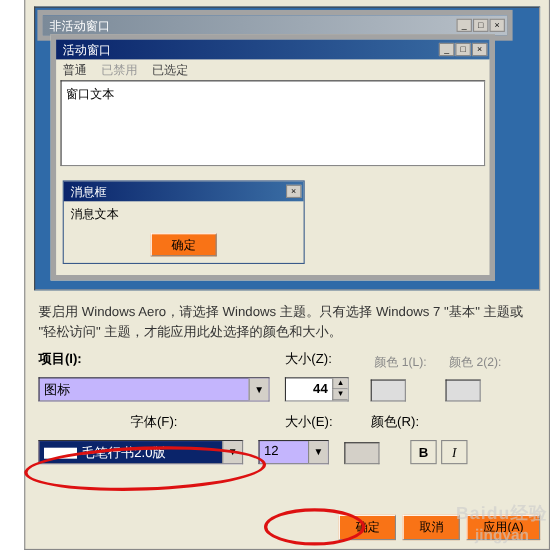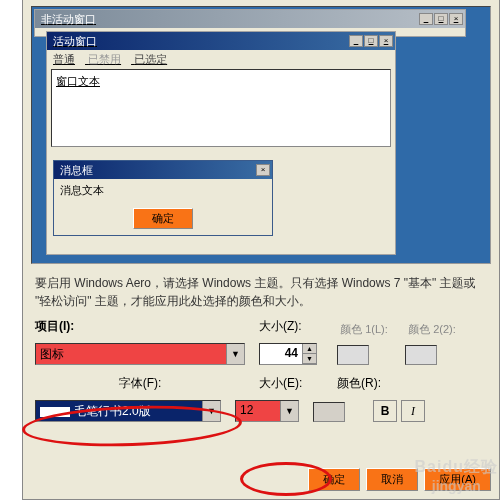--- a/index.html
+++ b/index.html
@@ -8,49 +8,49 @@
 .dialog-outer {
   position: absolute; left: 22px; top: 0; width: 478px; height: 500px;
   background: #ece9d8; border: 1px solid #888; border-top: none;
 }
 
 .preview-area {
   margin: 6px 8px 10px 8px; padding: 4px; height: 258px;
   background: #2f6aa8; border: 1px inset #999; position: relative;
 }
 
-.win { position: absolute; border: 1px solid #a3a3a3; background: #ece9d8; text-decoration: underline; }
+.win { position: absolute; border: 5px solid #a3a3a3; background: #ece9d8; }
 .titlebar { height: 18px; display: flex; align-items: center; padding: 0 2px 0 6px; color: #fff; font-size: 11px; }
 .titlebar.inactive { background: linear-gradient(to right, #7b8a99, #b8c0c8); }
 .titlebar.active { background: linear-gradient(to right, #0a246a, #3a6ea5); }
 .tbtns { margin-left: auto; display: flex; gap: 1px; }
 .tbtn { width: 14px; height: 12px; background: #d4d0c8; border: 1px solid #888; font-size: 8px; line-height: 10px; text-align: center; color: #000; }
 
 .win1 { left: 2px; top: 2px; width: 432px; height: 28px; }
-.win2 { left: 14px; top: 24px; width: 350px; height: 224px; }
+.win2 { left: 14px; top: 24px; width: 404px; height: 224px; }
 
 .menubar { padding: 2px 6px; font-size: 11px; color: #444; }
 .menubar span { margin-right: 10px; }
 .menubar .dis { color: #999; }
 
 .textarea-w { margin: 0 4px; background: #fff; border: 1px inset #888; height: 78px; padding: 4px; font-size: 11px; }
 
 .msgbox { position: absolute; left: 6px; top: 128px; width: 220px; border: 1px solid #3a5a8a; background: #ece9d8; }
 .msgbox .body { padding: 4px 6px 6px 6px; font-size: 11px; }
 .msgbox .btnrow { text-align: center; padding: 4px 0 6px 0; }
 .btn { background: #f97316; border: 1px solid #888; border-top-color: #fff; border-left-color: #fff; padding: 2px 18px; font-size: 11px; cursor: pointer; }
 
 .desc { margin: 8px 12px; font-size: 12px; color: #333; line-height: 1.5; }
 
 .row { display: flex; align-items: flex-end; margin: 6px 12px 2px 12px; font-size: 12px; }
 .col { display: flex; flex-direction: column; margin-right: 14px; }
 .lbl { font-size: 12px; margin-bottom: 2px; }
 .sublbl { font-size: 11px; color: #888; text-align: center; }
 
-.combo { display: flex; border: 1px inset #888; background: #ef4444; height: 22px; }
+.combo { display: flex; border: 1px inset #888; background: #c4b5fd; height: 22px; }
 .combo .txt { flex: 1; padding: 2px 4px; font-size: 12px; overflow: hidden; white-space: nowrap; }
 .combo .arrow { width: 18px; background: #d4d0c8; border-left: 1px solid #888; display: flex; align-items: center; justify-content: center; font-size: 9px; }
 .combo.sel .txt { background: #0a246a; color: #fff; }
 .combo.font .txt::before { content: ""; display: inline-block; width: 30px; height: 10px; background: #fff; margin-right: 4px; vertical-align: middle; }
 
 .spin { display: flex; border: 1px inset #888; background: #fff; height: 22px; width: 58px; }
 .spin .num { flex: 1; text-align: right; padding: 2px 4px; font-size: 12px; }
 .spin .ar { width: 14px; display: flex; flex-direction: column; }
 .spin .ar div { flex: 1; background: #d4d0c8; border-left: 1px solid #888; border-bottom: 1px solid #888; font-size: 7px; text-align: center; line-height: 9px; }
 

